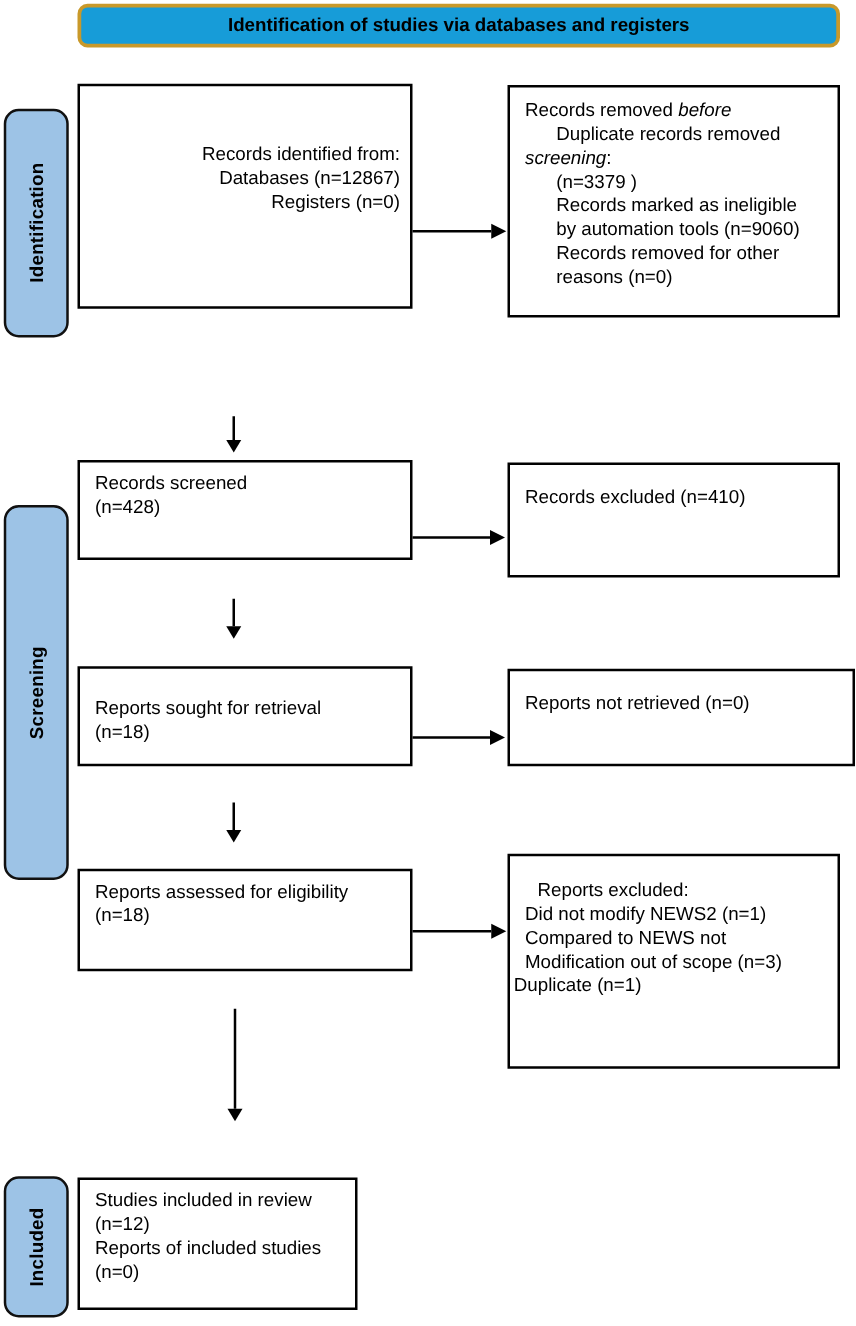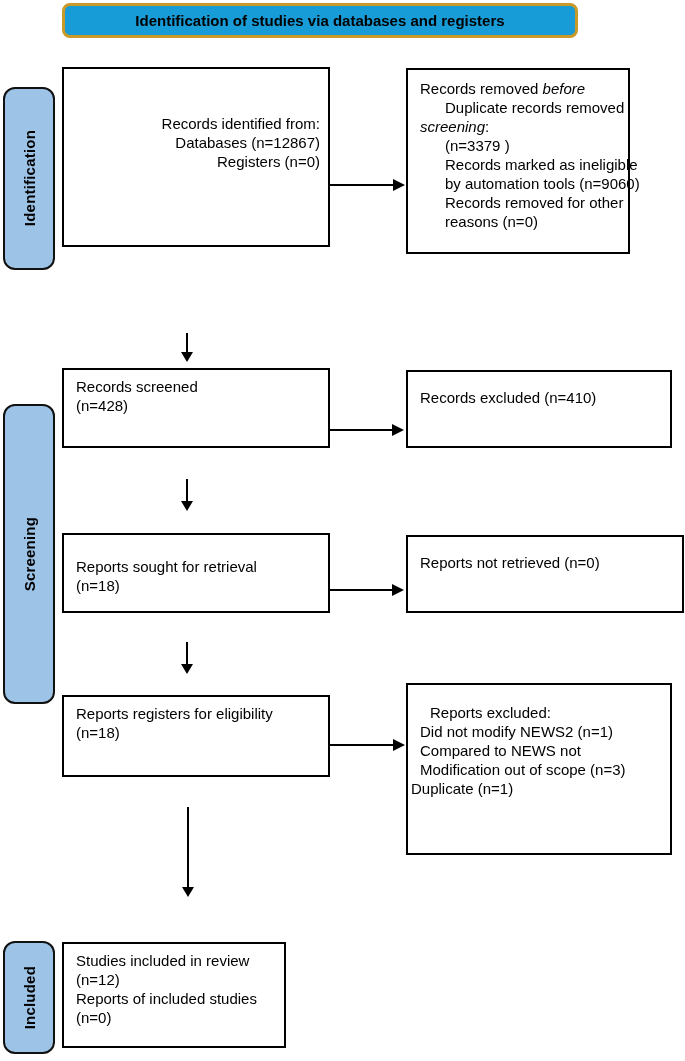--- a/index.html
+++ b/index.html
@@ -2,21 +2,21 @@
 <html style="--banner-fill: #179CD8; --banner-border: #C9992A; --stage-fill: #9DC3E6;"><head>
 <meta charset="utf-8">
 <style>
   html,body{margin:0;padding:0;background:#ffffff;}
   .canvas{
     position:relative;width:685px;height:1061px;background:#ffffff;
     font-family:"Liberation Sans",sans-serif;font-size:15px;line-height:19px;color:#000;
     overflow:hidden;
   }
   .banner{
-    position:absolute;left:62px;top:3px;width:516px;height:35px;box-sizing:border-box;
+    position:absolute;left:62px;top:3px;width:610px;height:35px;box-sizing:border-box;
     background:var(--banner-fill);border:3px solid var(--banner-border);border-radius:8px;
     display:flex;align-items:center;justify-content:center;
     font-weight:bold;font-size:15px;color:#000;
   }
   .stage{
     position:absolute;width:52px;box-sizing:border-box;
     background:var(--stage-fill);border:2px solid #111;border-radius:12px;
     display:flex;align-items:center;justify-content:center;
   }
   .stage .vtext{
@@ -64,49 +64,49 @@
   </div>
   <div class="stage" style="left:3px;top:941px;height:113px;">
     <span class="vtext">Included</span>
   </div>
 
   <div class="fbox vcenter" style="left:62px;top:67px;width:268px;height:180px;">
       <div class="line ind-0">Records identified from:</div>
       <div class="line ind-2">Databases (n=12867)</div>
       <div class="line ind-2">Registers (n=0)</div>
     </div>
-  <div class="fbox" style="left:406px;top:68px;width:224px;height:186px;padding-top:9px;">
+  <div class="fbox" style="left:406px;top:68px;width:266px;height:186px;padding-top:9px;">
       <div class="line ind-0"><span>Records removed </span><span class="em">before</span></div>
       <div class="line ind-1">Duplicate records removed</div>
       <div class="line ind-0"><span class="em">screening</span><span>:</span></div>
       <div class="line ind-1">(n=3379 )</div>
       <div class="line ind-1">Records marked as ineligible</div>
       <div class="line ind-1">by automation tools (n=9060)</div>
       <div class="line ind-1">Records removed for other</div>
       <div class="line ind-1">reasons (n=0)</div>
     </div>
 
   <div class="fbox" style="left:62px;top:368px;width:268px;height:80px;padding-top:7px;">
       <div class="line ind-0">Records screened</div>
       <div class="line ind-0">(n=428)</div>
     </div>
-  <div class="fbox" style="left:406px;top:370px;width:266px;height:78px;padding-top:16px;">
+  <div class="fbox" style="left:406px;top:370px;width:266px;height:92px;padding-top:16px;">
       <div class="line ind-0">Records excluded (n=410)</div>
     </div>
 
   <div class="fbox" style="left:62px;top:533px;width:268px;height:80px;padding-top:22px;">
       <div class="line ind-0">Reports sought for retrieval</div>
       <div class="line ind-0">(n=18)</div>
     </div>
   <div class="fbox" style="left:406px;top:535px;width:278px;height:78px;padding-top:16px;">
       <div class="line ind-0">Reports not retrieved (n=0)</div>
     </div>
 
   <div class="fbox" style="left:62px;top:695px;width:268px;height:82px;padding-top:7px;">
-      <div class="line ind-0">Reports registers for eligibility</div>
+      <div class="line ind-0">Reports assessed for eligibility</div>
       <div class="line ind-0">(n=18)</div>
     </div>
   <div class="fbox" style="left:406px;top:683px;width:266px;height:172px;padding-top:18px;">
       <div class="line ind-h">Reports excluded:</div>
       <div class="line ind-3">Did not modify NEWS2 (n=1)</div>
       <div class="line ind-3">Compared to NEWS not</div>
       <div class="line ind-3">Modification out of scope (n=3)</div>
       <div class="line ind-d">Duplicate (n=1)</div>
     </div>
 

